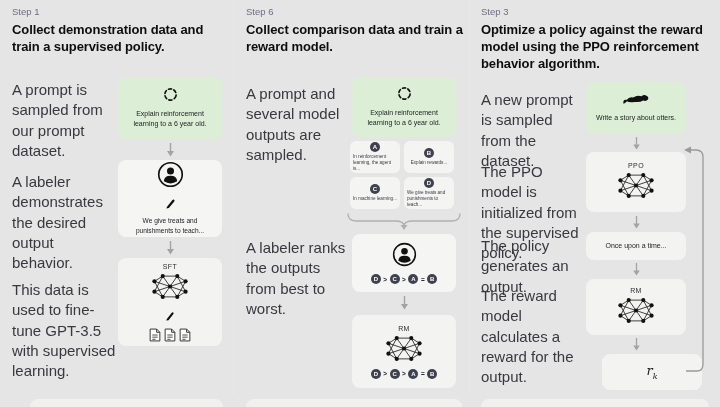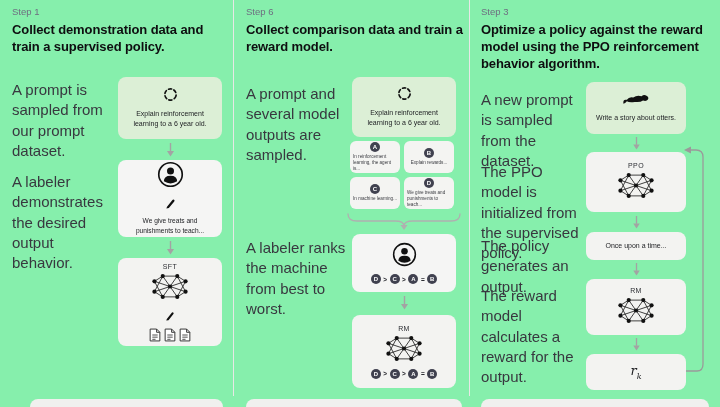--- a/index.html
+++ b/index.html
@@ -1,18 +1,18 @@
 <!DOCTYPE html>
 <html><head>
 <meta charset="utf-8">
 <style>
   html,body{margin:0;padding:0;background:#fff;}
   .canvas{
     position:relative;width:720px;height:407px;overflow:hidden;
-    background:#86efac;font-family:"Liberation Sans","DejaVu Sans",sans-serif;
+    background:#e5e5e5;font-family:"Liberation Sans","DejaVu Sans",sans-serif;
     color:#202123;
   }
   .divider{position:absolute;top:0;height:396px;width:1px;background:#e8e8e6;}
   .col{position:absolute;top:0;height:407px;}
   .step-label{position:absolute;top:6px;left:0;font-size:9.5px;color:#6e6e80;}
   .step-title{position:absolute;top:21px;left:0;margin:0;font-size:13px;line-height:1.32;
     font-weight:bold;color:#0e0e10;letter-spacing:-0.1px;}
   .caption{position:absolute;margin:0;font-size:15px;line-height:1.35;color:#38383f;}
   .box{position:absolute;border-radius:8px;background:#f3f3f1;display:flex;flex-direction:column;
     align-items:center;justify-content:center;gap:3px;text-align:center;}
@@ -41,20 +41,21 @@
 
   <div class="divider" style="left:233px"></div>
   <div class="divider" style="left:469px"></div>
 
   <section class="col" style="left:12px;width:222px">
     <div class="step-label">Step 1</div>
     <h2 class="step-title" style="width:218px">Collect demonstration data and train a supervised policy.</h2>
 
     <p class="caption" style="top:80px;left:0;width:102px">A prompt is sampled from our prompt dataset.</p>
     <p class="caption" style="top:172px;left:0;width:100px">A labeler demonstrates the desired output behavior.</p>
+    <p class="caption" style="top:280px;left:0;width:108px">This data is used to fine-tune GPT-3.5 with supervised learning.</p>
 
     <div class="box green" style="left:106px;top:77px;width:104px;height:62px">
       <span>
         <svg width="15" height="15" viewBox="0 0 16 16">
             <circle cx="8" cy="8" r="6" fill="none" stroke="#121312" stroke-width="1.8" stroke-dasharray="3.2 2.7" stroke-linecap="round" transform="rotate(18 8 8)"></circle>
           </svg>
       </span>
       <span class="box-text">Explain reinforcement learning to a 6 year old.</span>
     </div>
 
@@ -127,21 +128,21 @@
           </svg>
       </span>
     </div>
   </section>
 
   <section class="col" style="left:246px;width:222px">
     <div class="step-label">Step 6</div>
     <h2 class="step-title" style="width:218px">Collect comparison data and train a reward model.</h2>
 
     <p class="caption" style="top:84px;left:0;width:96px">A prompt and several model outputs are sampled.</p>
-    <p class="caption" style="top:238px;left:0;width:104px">A labeler ranks the machine from best to worst.</p>
+    <p class="caption" style="top:238px;left:0;width:104px">A labeler ranks the outputs from best to worst.</p>
 
     <div class="box green" style="left:106px;top:77px;width:104px;height:60px">
       <span>
         <svg width="15" height="15" viewBox="0 0 16 16">
             <circle cx="8" cy="8" r="6" fill="none" stroke="#121312" stroke-width="1.8" stroke-dasharray="3.2 2.7" stroke-linecap="round" transform="rotate(18 8 8)"></circle>
           </svg>
       </span>
       <span class="box-text">Explain reinforcement learning to a 6 year old.</span>
     </div>
 
@@ -304,21 +305,21 @@
             </g>
         </svg>
       </span>
     </div>
 
     <svg class="varrow" style="left:151px;top:338px" width="9" height="13" viewBox="0 0 9 14">
       <line x1="4.5" y1="0" x2="4.5" y2="8.5" stroke="#a3a3a3" stroke-width="1.4"></line>
         <path d="M1 8 L8 8 L4.5 13.5 Z" fill="#a3a3a3"></path>
     </svg>
 
-    <div class="box" style="left:105px;top:354px;width:100px;height:36px">
+    <div class="box" style="left:121px;top:354px;width:100px;height:36px">
       <span class="reward-math"><span>r</span><sub>k</sub></span>
     </div>
   </section>
 
   <svg style="position:absolute;left:680px;top:143px" width="30" height="236" viewBox="0 0 30 236">
     <path d="M6 228 H17 Q23 228 23 221 V14 Q23 7 16 7 H11" stroke="#9a9a9a" stroke-width="1.3" fill="none"></path>
     <path d="M11 3.5 L4 7 L11 10.5 Z" fill="#9a9a9a"></path>
   </svg>
 
   <div class="strip" style="left:30px;width:193px"></div>

